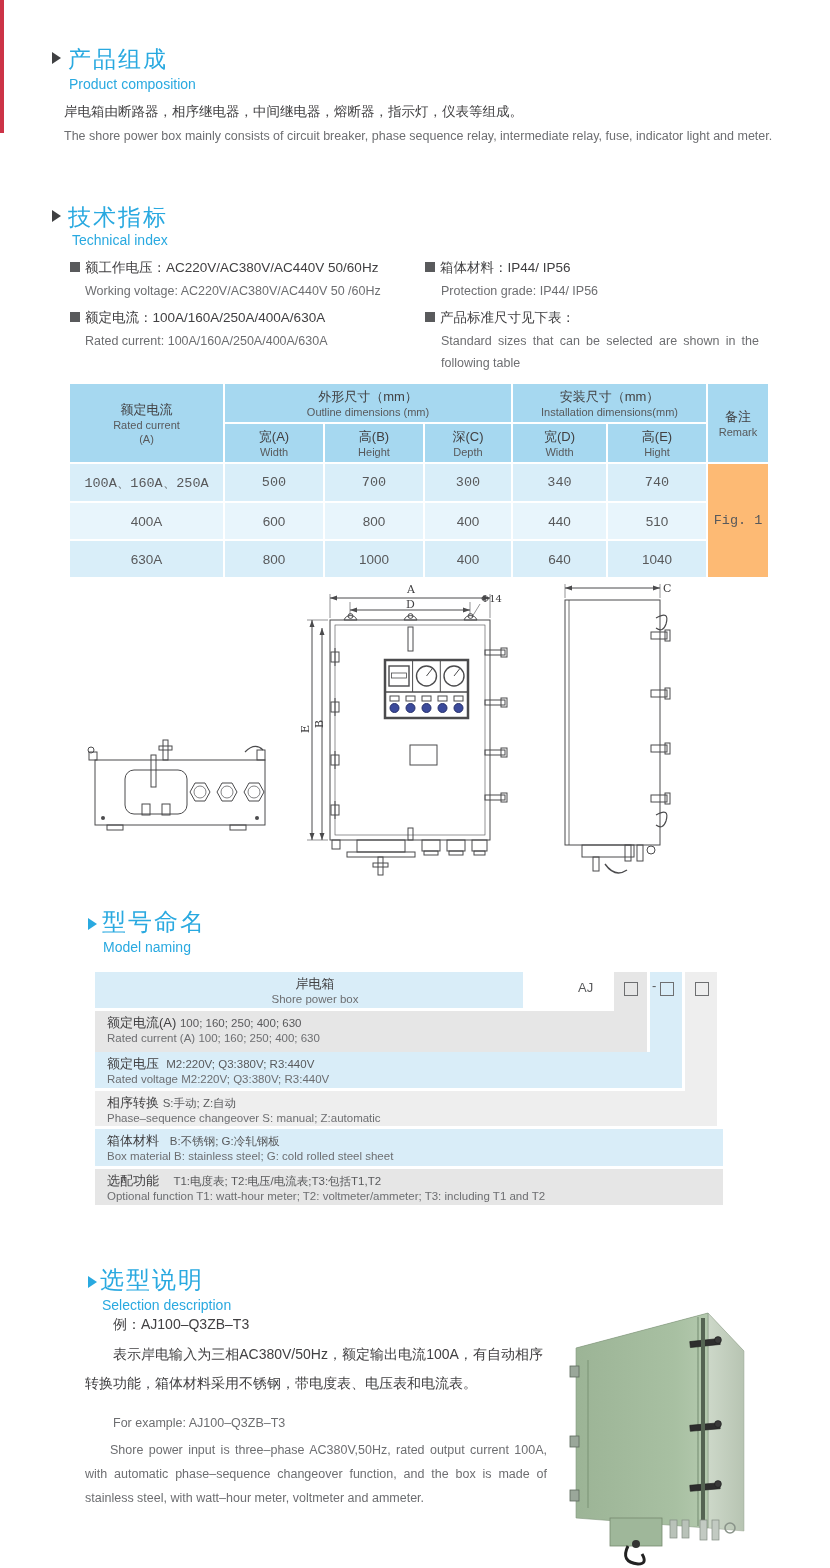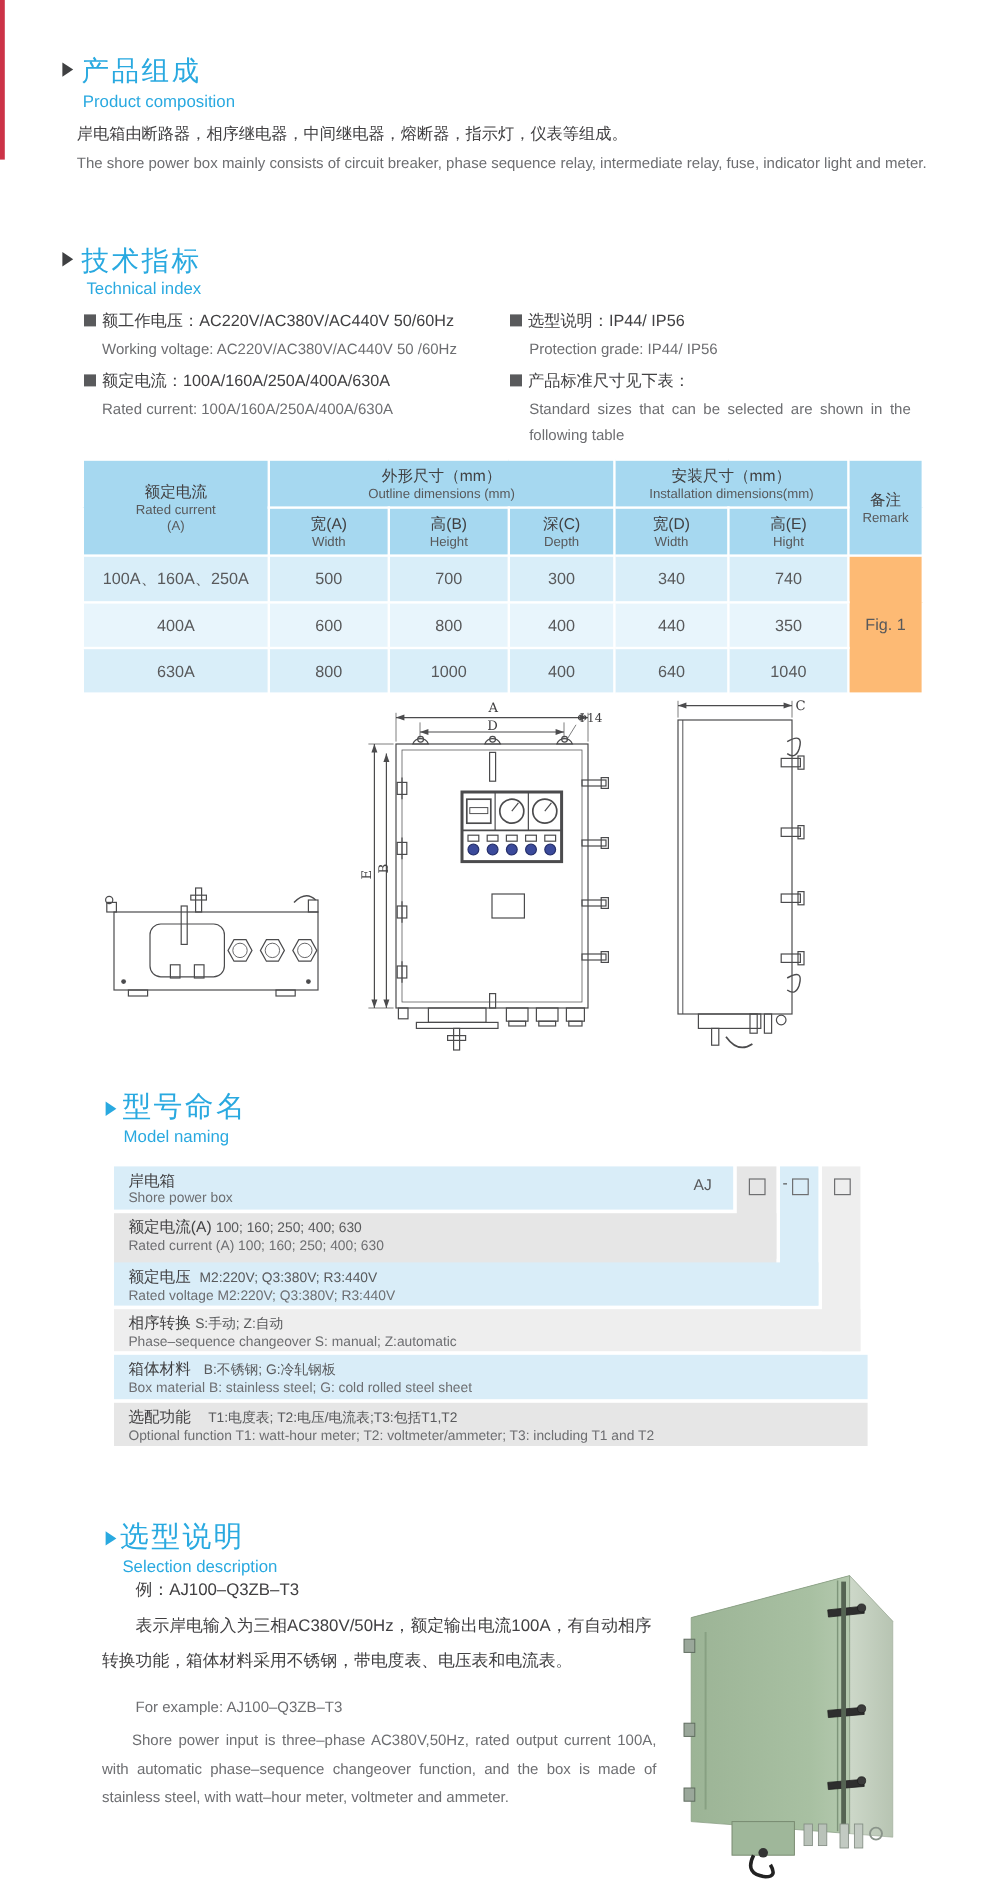--- a/index.html
+++ b/index.html
@@ -64,21 +64,21 @@
   <div class="abs zh" style="left:70px;top:259px;">
     <span class="sq"></span><span>额工作电压：AC220V/AC380V/AC440V  50/60Hz</span>
   </div>
   <div class="abs en" style="left:85px;top:284px;">Working voltage: AC220V/AC380V/AC440V 50 /60Hz</div>
   <div class="abs zh" style="left:70px;top:309px;">
     <span class="sq"></span><span>额定电流：100A/160A/250A/400A/630A</span>
   </div>
   <div class="abs en" style="left:85px;top:334px;">Rated current: 100A/160A/250A/400A/630A</div>
 
   <div class="abs zh" style="left:425px;top:259px;">
-    <span class="sq"></span><span>选型说明：IP44/ IP56</span>
+    <span class="sq"></span><span>箱体材料：IP44/ IP56</span>
   </div>
   <div class="abs en" style="left:441px;top:284px;">Protection grade: IP44/ IP56</div>
   <div class="abs zh" style="left:425px;top:309px;">
     <span class="sq"></span><span>产品标准尺寸见下表：</span>
   </div>
   <div class="abs en" style="left:441px;top:330px;width:318px;text-align:justify;line-height:22px;">Standard sizes that can be selected are shown in the following table</div>
 
   <div class="abs" style="left:68px;top:382px;">
     <table class="size">
       <colgroup>
@@ -125,36 +125,36 @@
             </td>
         <td class="th">
               <div class="cell-zh">宽(D)</div>
               <div class="cell-en">Width</div>
             </td>
         <td class="th">
               <div class="cell-zh">高(E)</div>
               <div class="cell-en">Hight</div>
             </td>
       </tr>
-      <tr style="height:39px;">
+      <tr style="height:39px;font-family:Liberation Mono, monospace;">
         <td class="r-a cell-num">100A、160A、250A</td>
         <td class="r-a cell-num">500</td>
         <td class="r-a cell-num">700</td>
         <td class="r-a cell-num">300</td>
         <td class="r-a cell-num">340</td>
         <td class="r-a cell-num">740</td>
         <td class="r-remark cell-num" rowspan="3">Fig. 1</td>
       </tr>
       <tr style="height:38px;">
         <td class="r-b cell-num">400A</td>
         <td class="r-b cell-num">600</td>
         <td class="r-b cell-num">800</td>
         <td class="r-b cell-num">400</td>
         <td class="r-b cell-num">440</td>
-        <td class="r-b cell-num">350</td>
+        <td class="r-b cell-num">510</td>
       </tr>
       <tr style="height:38px;">
         <td class="r-a cell-num">630A</td>
         <td class="r-a cell-num">800</td>
         <td class="r-a cell-num">1000</td>
         <td class="r-a cell-num">400</td>
         <td class="r-a cell-num">640</td>
         <td class="r-a cell-num">1040</td>
       </tr>
     </tbody>
@@ -331,21 +331,21 @@
   <div class="abs tri blue" style="left:88px;top:918px;"></div>
   <div class="abs h-zh" style="left:102px;top:906px;font-size:24px;">型号命名</div>
   <div class="abs h-en" style="left:103px;top:939px;">Model naming</div>
 
   <div class="stair">
 
     <div class="band bg-gray" style="left:519px;top:0;width:33px;height:77px;padding:0;"></div>
     <div class="band bg-blue" style="left:555px;top:0;width:32px;height:116px;padding:0;"></div>
     <div class="band bg-gray2" style="left:590px;top:0;width:32px;height:154px;padding:0;"></div>
 
-    <div class="band bg-blue" style="top:0;height:36px;width:516px;">
+    <div class="band bg-blue" style="top:0;height:36px;width:428px;text-align:center;">
       <div class="l1">岸电箱</div>
       <div class="l2">Shore power box</div>
     </div>
     <div class="band bg-gray" style="top:39px;height:48px;width:552px;">
       <div class="l1"><span>额定电流(A)</span>&nbsp;<span class="desc">100; 160; 250; 400; 630</span></div>
       <div class="l2">Rated current (A) 100; 160; 250; 400; 630</div>
     </div>
     <div class="band bg-blue" style="top:80px;height:36px;width:587px;">
       <div class="l1"><span>额定电压</span>&nbsp;&nbsp;<span class="desc">M2:220V;  Q3:380V;  R3:440V</span></div>
       <div class="l2">Rated voltage  M2:220V;  Q3:380V;  R3:440V</div>

